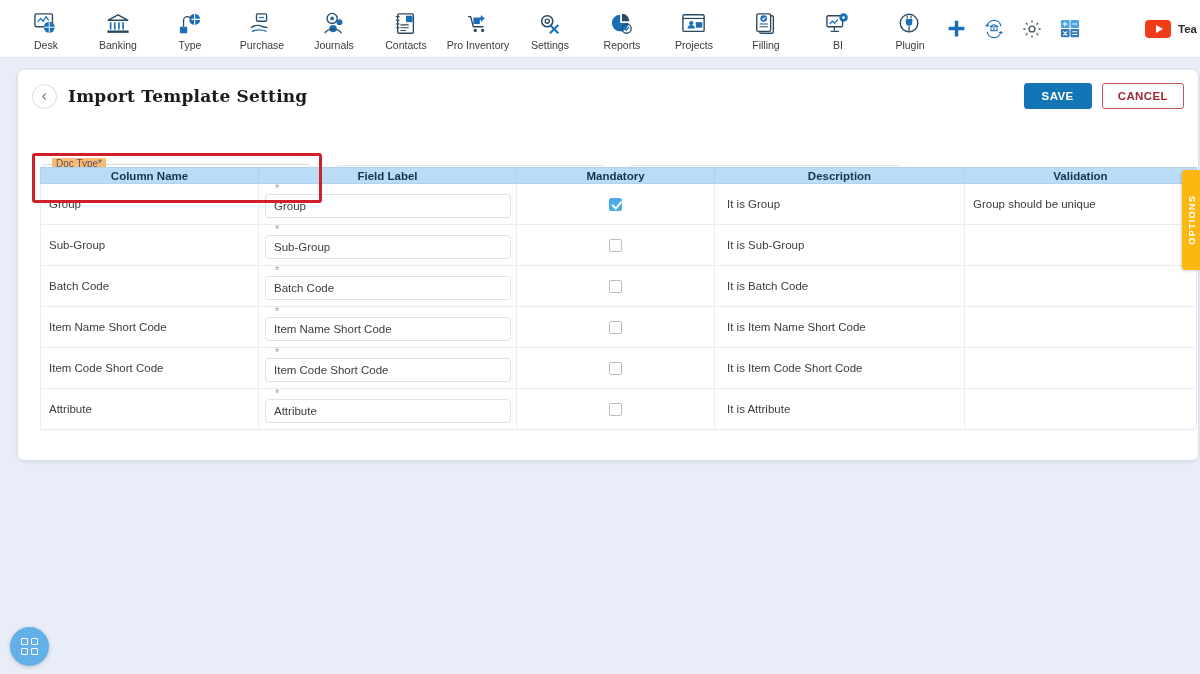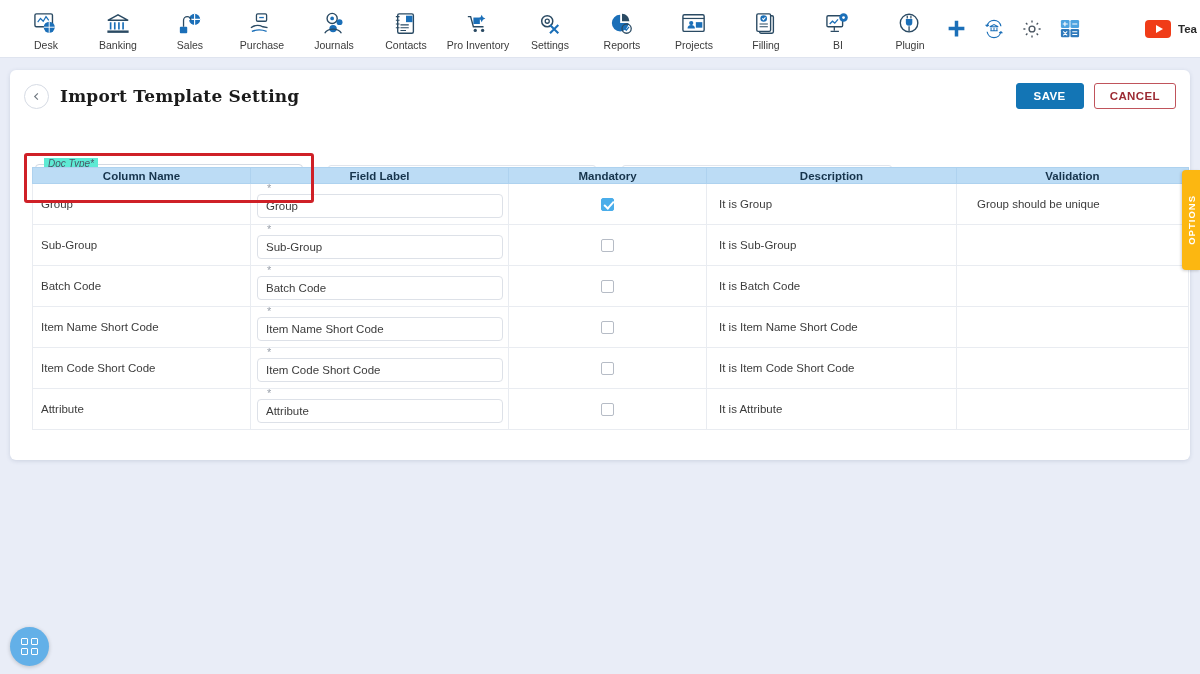--- a/index.html
+++ b/index.html
@@ -39,21 +39,21 @@
     display:flex;align-items:center;justify-content:center;
   }
   .yt:after{
     content:""; width:0;height:0;border-left:7px solid #fff;
     border-top:4.5px solid transparent;border-bottom:4.5px solid transparent;
     margin-left:2px;
   }
 
   
   .card{
-    position:absolute; left:10px; top:70px; width:1180px; height:390px;
+    position:absolute; left:18px; top:70px; width:1180px; height:390px;
     background:#fff; border-radius:6px;
     box-shadow:0 1px 4px rgba(70,90,130,.18);
     z-index:2;
   }
   .card-head{
     display:flex; align-items:center; padding:12px 14px 0 14px; height:40px;
   }
   .back-btn{
     width:25px;height:25px;border-radius:50%;border:1px solid #d6dbe4;
     background:#fff; display:flex;align-items:center;justify-content:center;
@@ -80,22 +80,22 @@
   .hl-box{
     position:absolute; left:14px; top:43px; width:290px; height:50px;
     border:3px solid #cf2027; border-radius:3px; pointer-events:none; z-index:4;
   }
   .field-outline{
     position:absolute; left:25px; top:54px; width:268px; height:30px;
     border:1px solid #d3d9e2; border-radius:4px; background:#fff;
     display:flex; align-items:center; padding:0 6px 0 9px;
   }
   .float-label{
-    position:absolute; left:8px; top:-7px; background:#5eead4; padding:0 4px;
-    font-size:10px; color:#4b5668;font-style:italic;
+    position:absolute; left:8px; top:-7px; background:#fdba74; padding:0 4px;
+    font-size:10px; color:#4b5668;
   }
   .field-value{ font-size:11.5px; color:#3a3a3a; }
   .chev{ margin-left:auto; color:#556; }
   .sel-template{
     position:absolute; left:318px; top:55px; width:268px; height:28px;
     border:1px solid #e1e5ec; border-radius:3px; background:#fff;
     display:flex; align-items:center; padding:0 9px;
   }
   .ph{ font-size:11.5px; color:#9aa1ab; }
   .caret{ margin-left:auto; width:0;height:0;
@@ -114,21 +114,21 @@
     background:#bcdcf5; color:#16344c; font-size:11.5px; font-weight:bold;
     height:16px; text-align:center; border:1px solid #aed2ef;
     font-family:"Liberation Sans", sans-serif;
   }
   tbody td{
     border:1px solid #e9ecf1; height:41px; font-size:11.5px; color:#3c3c3c;
     vertical-align:middle; background:#fff;
   }
   td.c-name{ padding-left:8px; }
   td.c-desc{ padding-left:12px; }
-  td.c-valid{ padding-left:20px;margin-left:28px; }
+  td.c-valid{ padding-left:8px;margin-left:28px; }
   td.c-mand{ text-align:center; }
   td.c-field{ padding:0 6px; position:relative; }
   .inp{
     position:relative; width:246px; margin:0 auto; height:24px;
     border:1px solid #dde1e8; border-radius:4px; background:#fff;
     display:flex; align-items:center; padding:0 8px; font-size:11.5px;
     color:#3c3c3c;
   }
   .req-star{
     position:absolute; left:10px; top:-9px; font-size:11px; color:#9aa1ab;
@@ -197,21 +197,21 @@
       </div>
       <div class="nav-item">
         <span class="ico">
           <svg width="26" height="24" viewBox="0 0 28 26">
             <circle cx="19" cy="8" r="6" fill="#1b6fb8"></circle>
             <path d="M19 2v12M13 8h12" stroke="#fff" stroke-width="1.2"></path>
             <rect x="3" y="16" width="8" height="7" rx="1" fill="#1b6fb8"></rect>
             <path d="M7 16V9a4 4 0 0 1 8 0" fill="none" stroke="#2a4a63" stroke-width="1.4"></path>
           </svg>
         </span>
-        <span class="lbl">Sales</span>
+        <span class="lbl">Type</span>
       </div>
       <div class="nav-item">
         <span class="ico">
           <svg width="26" height="24" viewBox="0 0 28 26">
             <rect x="8" y="2" width="11" height="8" rx="1.4" fill="none" stroke="#2a4a63" stroke-width="1.4"></rect>
             <path d="M11 6h5" stroke="#1b6fb8" stroke-width="1.4"></path>
             <path d="M2 17c4-3 9-3 13-1l5 1" fill="none" stroke="#2a4a63" stroke-width="1.5"></path>
             <path d="M3 21c5-2 11-2 16 0" fill="none" stroke="#1b6fb8" stroke-width="1.5"></path>
           </svg>
         </span>

